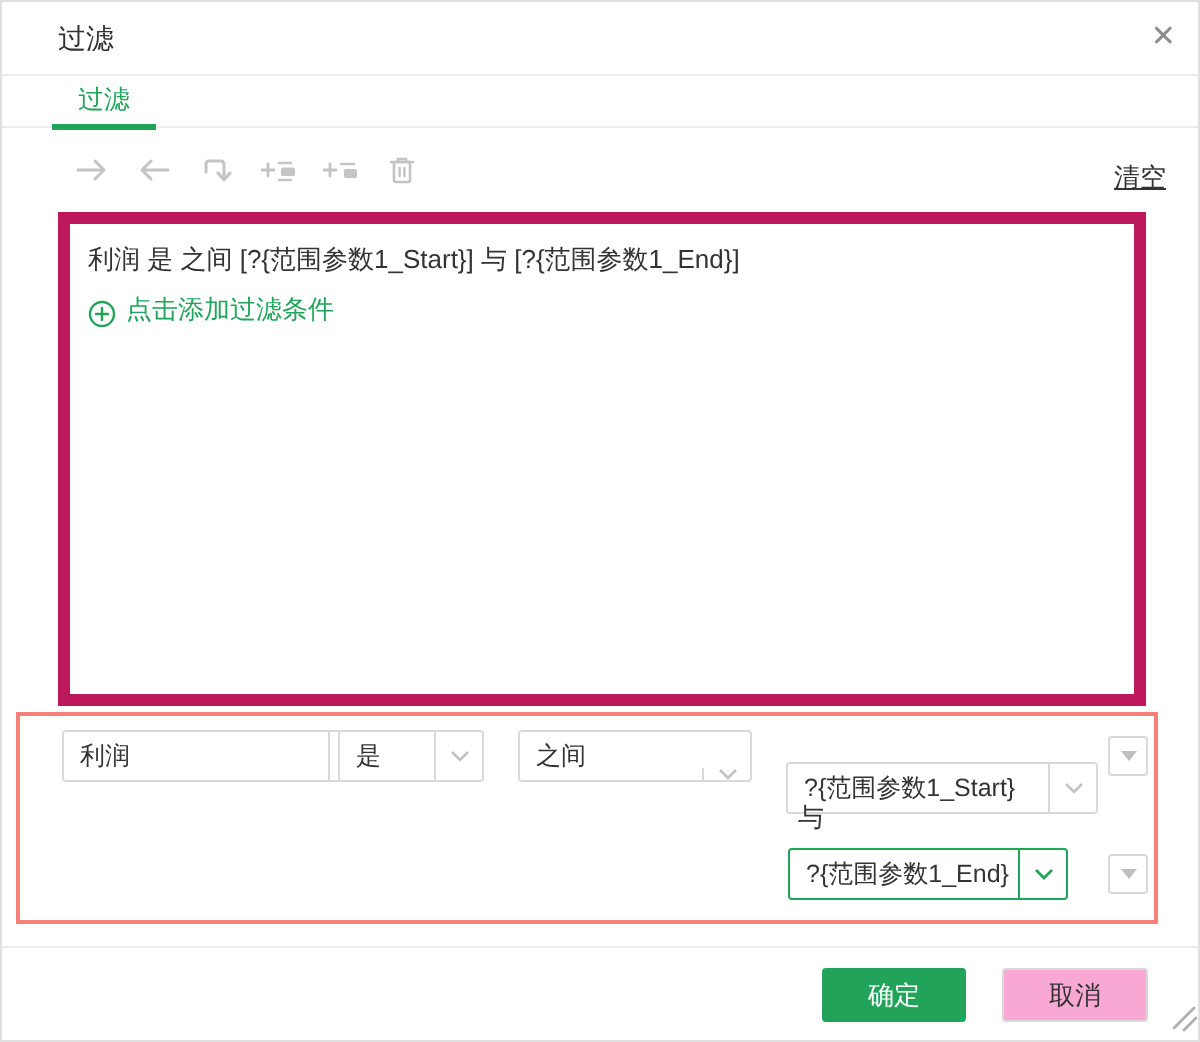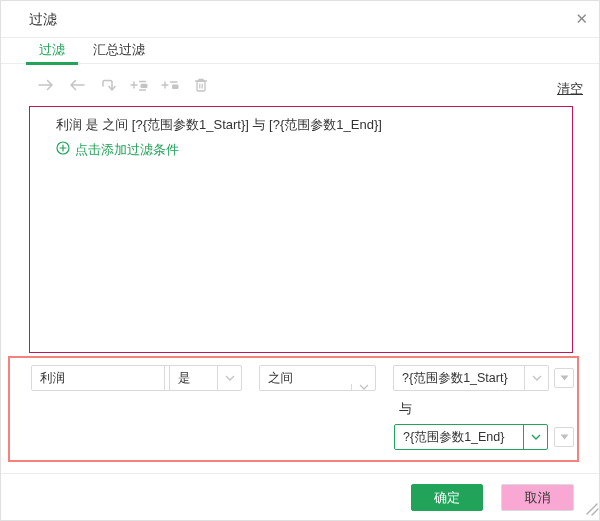--- a/index.html
+++ b/index.html
@@ -26,35 +26,35 @@
   
   .tabbar{position:absolute;top:37px;left:0;right:0;height:26px;border-bottom:1px solid #ececec;display:flex;padding-left:25px;}
   .tab{font-size:13px;color:var(--txt);line-height:24px;cursor:pointer;}
   .tab.active{color:var(--green);border-bottom:3px solid var(--green);height:27px;padding:0 13px;}
   .tab.plain{margin-left:14px;padding:0 1px;}
   
   .toolbar{position:absolute;top:66px;left:35px;height:36px;display:flex;align-items:center;gap:11px;}
   .tool{width:20px;height:20px;display:flex;align-items:center;justify-content:center;color:var(--icon);cursor:pointer;}
   .clear{position:absolute;right:16px;top:79px;font-size:13px;color:var(--txt);text-decoration:underline;cursor:pointer;}
   
-  .cond-area{position:absolute;left:28px;top:105px;width:544px;height:247px;border:1px solid #be185d;padding:7px 26px;background:#fff;}
+  .cond-area{position:absolute;left:28px;top:105px;width:544px;height:247px;border:6px solid #be185d;padding:7px 9px;background:#fff;}
   .expr{font-size:13px;color:var(--txt);line-height:21px;cursor:default;}
-  .add-link{margin-top:6px;display:flex;align-items:flex-start;gap:5px;color:var(--green);font-size:13px;cursor:pointer;width:fit-content;}
+  .add-link{margin-top:6px;display:flex;align-items:flex-end;gap:5px;color:var(--green);font-size:13px;cursor:pointer;width:fit-content;}
   
   .editor{position:absolute;left:7px;top:355px;width:571px;height:106px;border:2px solid var(--red);}
   .dd{position:absolute;height:26px;border:1px solid var(--border);border-radius:2px;background:#fff;display:flex;cursor:pointer;}
   .dd-text{flex:1;padding-left:8px;font-size:12.5px;color:var(--txt);line-height:24px;white-space:nowrap;overflow:hidden;}
   .dd-arrow{width:24px;border-left:1px solid var(--border);display:flex;align-items:center;justify-content:center;color:#c3c3c3;}
   .dd.green{border-color:var(--green);}
   .dd.green .dd-arrow{border-left-color:var(--green);color:var(--green);}
   .dd-field{left:21px;top:7px;width:158px;}
   .dd-operator{left:159px;top:7px;width:73px;}
   .dd-relation{left:249px;top:7px;width:117px;align-items:flex-end;}
-  .dd-start{left:383px;top:7px;width:156px;}
-  .dd-end{left:384px;top:66px;width:154px;}
+  .dd-start{left:383px;top:23px;width:156px;}
+  .dd-end{left:384px;top:66px;width:140px;}
   .mini-btn{position:absolute;width:20px;height:20px;border:1px solid var(--border);border-radius:2px;background:#fff;display:flex;align-items:center;justify-content:center;color:#bfbfbf;cursor:pointer;}
   .mini-start{left:544px;top:10px;}
   .mini-end{left:544px;top:69px;}
   .connector{position:absolute;left:389px;top:42px;font-size:13px;color:var(--txt);}
   
   .footer-line{position:absolute;top:472px;left:0;width:100%;border-top:1px solid #ececec;}
   .btn{position:absolute;top:483px;height:27px;border-radius:2px;font-size:13px;cursor:pointer;font-family:inherit;}
   .btn-ok{left:410px;width:72px;background:var(--green);color:#fff;border:1px solid var(--green);}
   .btn-cancel{left:500px;width:73px;background:#f9a8d4;color:var(--txt);border:1px solid var(--border);}
   .resize{position:absolute;left:584px;top:501px;cursor:nwse-resize;color:#b0b0b0;}
@@ -64,21 +64,20 @@
 
 <div class="dialog">
 
   <div class="titlebar">
     <span class="title">过滤</span>
     <span class="close">✕</span>
   </div>
 
   <div class="tabbar">
     <div class="tab active">过滤</div>
-    <div class="tab plain">汇总过滤</div>
   </div>
 
   <div class="toolbar">
     <span class="tool">
       <svg width="20" height="20" viewBox="0 0 20 20">
           <path d="M3 10 H16 M11.5 5.5 L16 10 L11.5 14.5" fill="none" stroke="currentColor" stroke-width="1.5" stroke-linecap="round" stroke-linejoin="round"></path>
         </svg>
     </span>
     <span class="tool">
       <svg width="20" height="20" viewBox="0 0 20 20">

